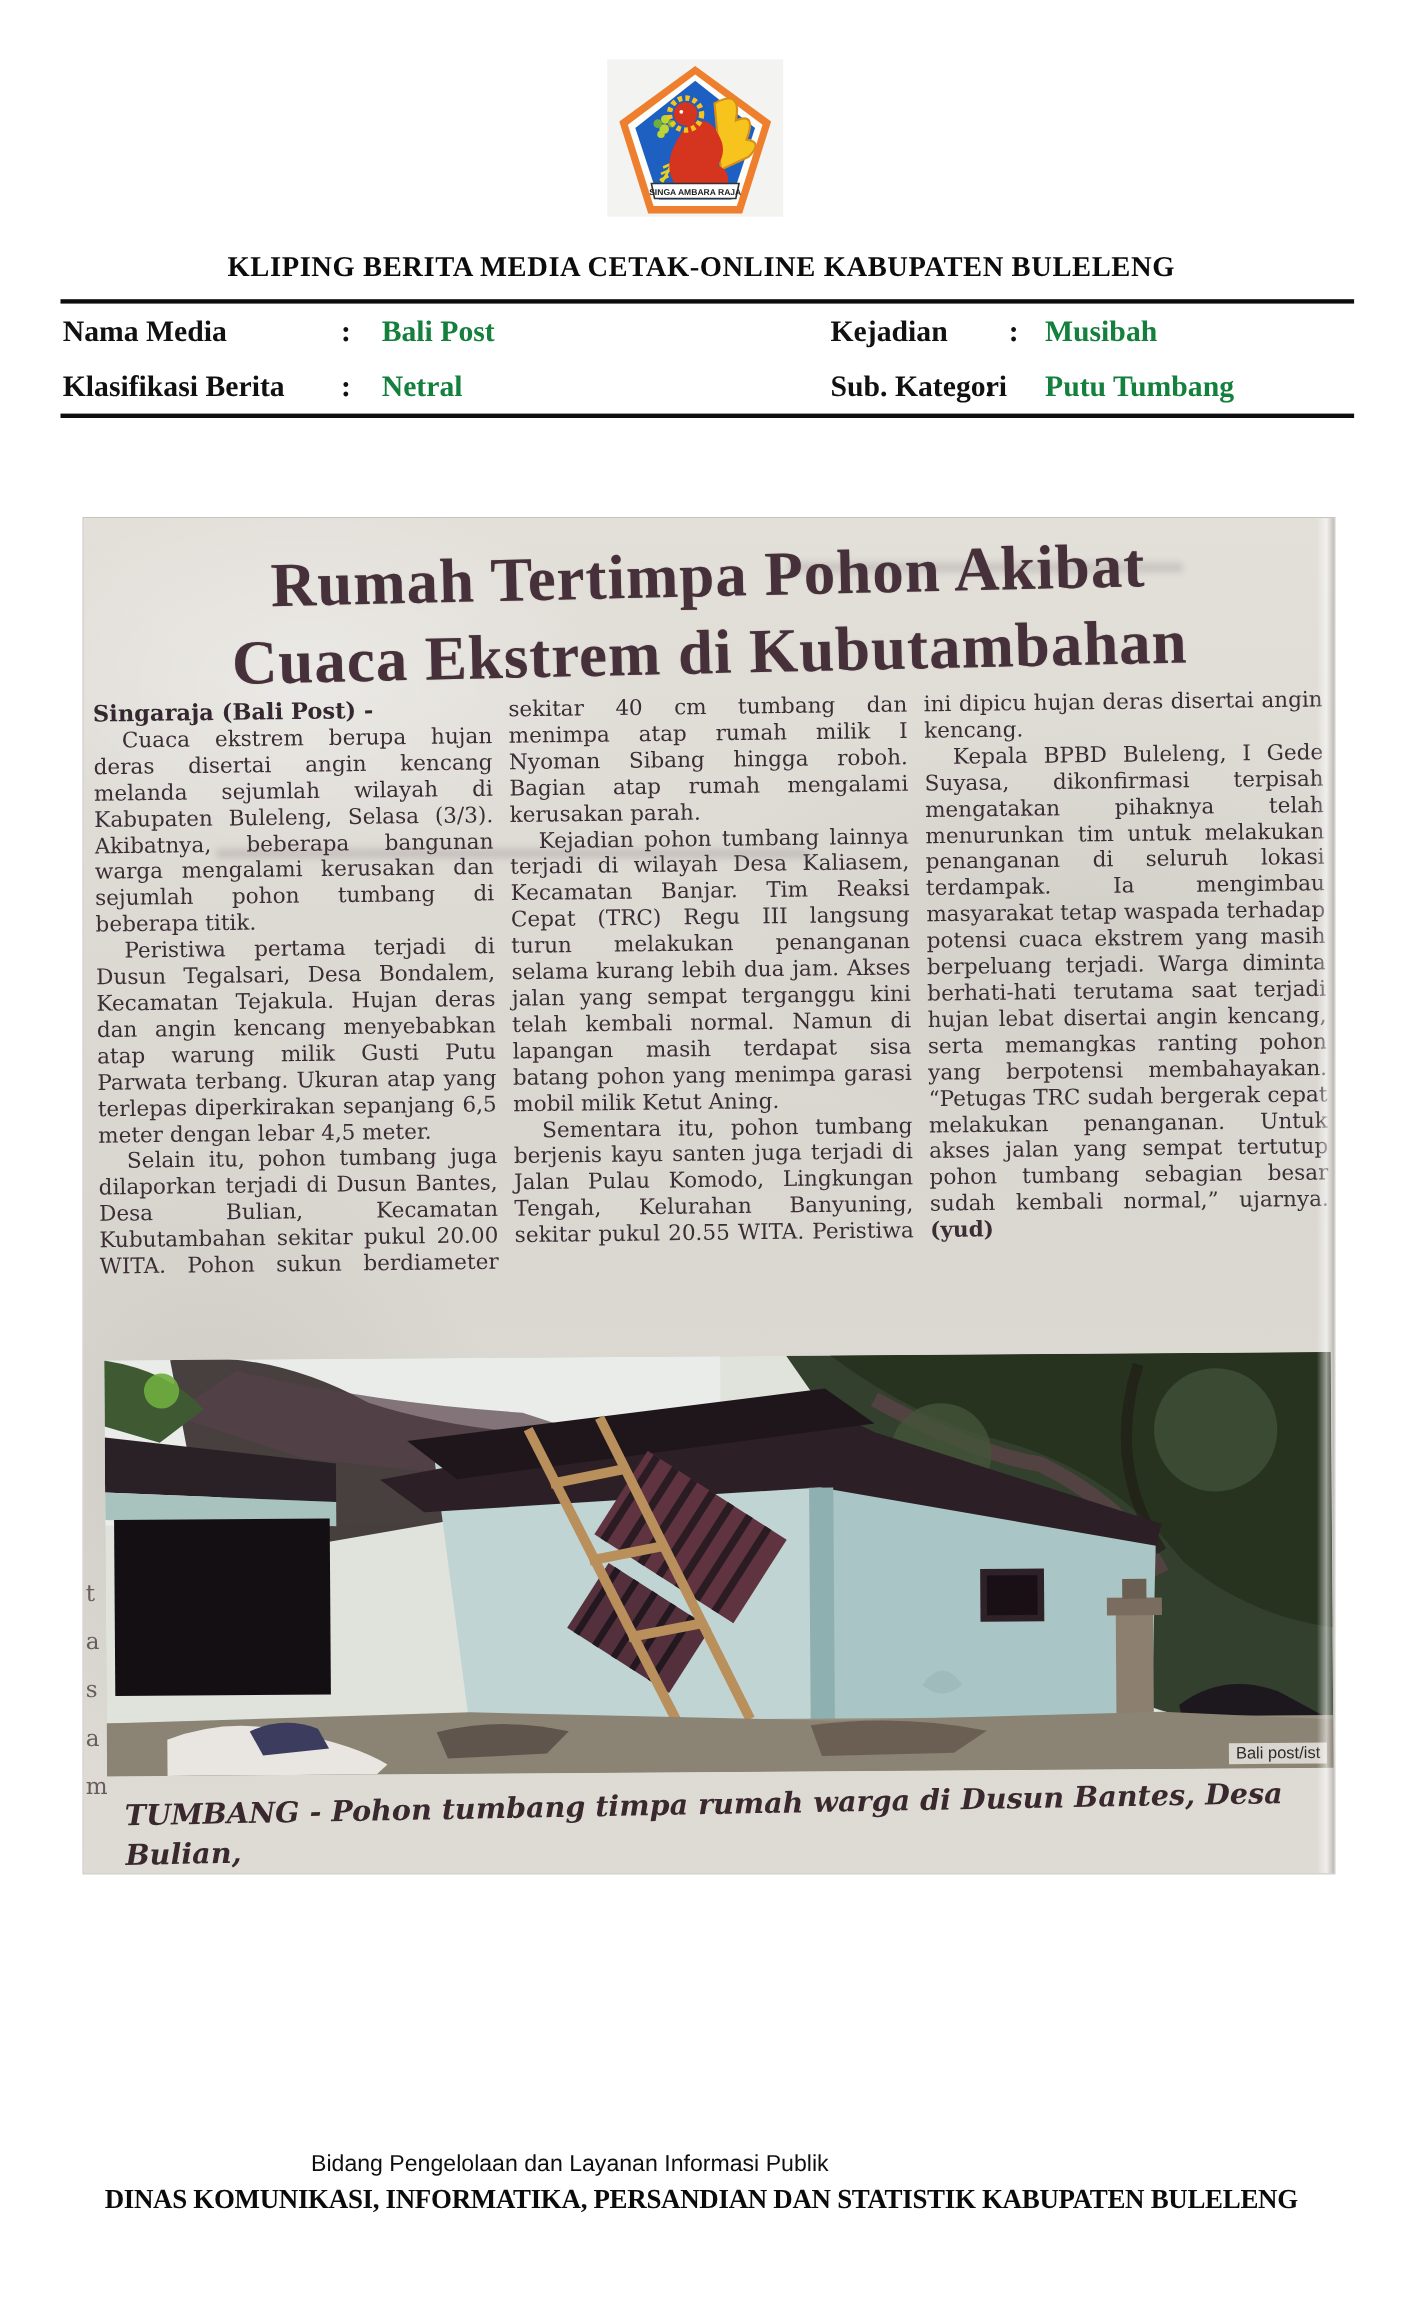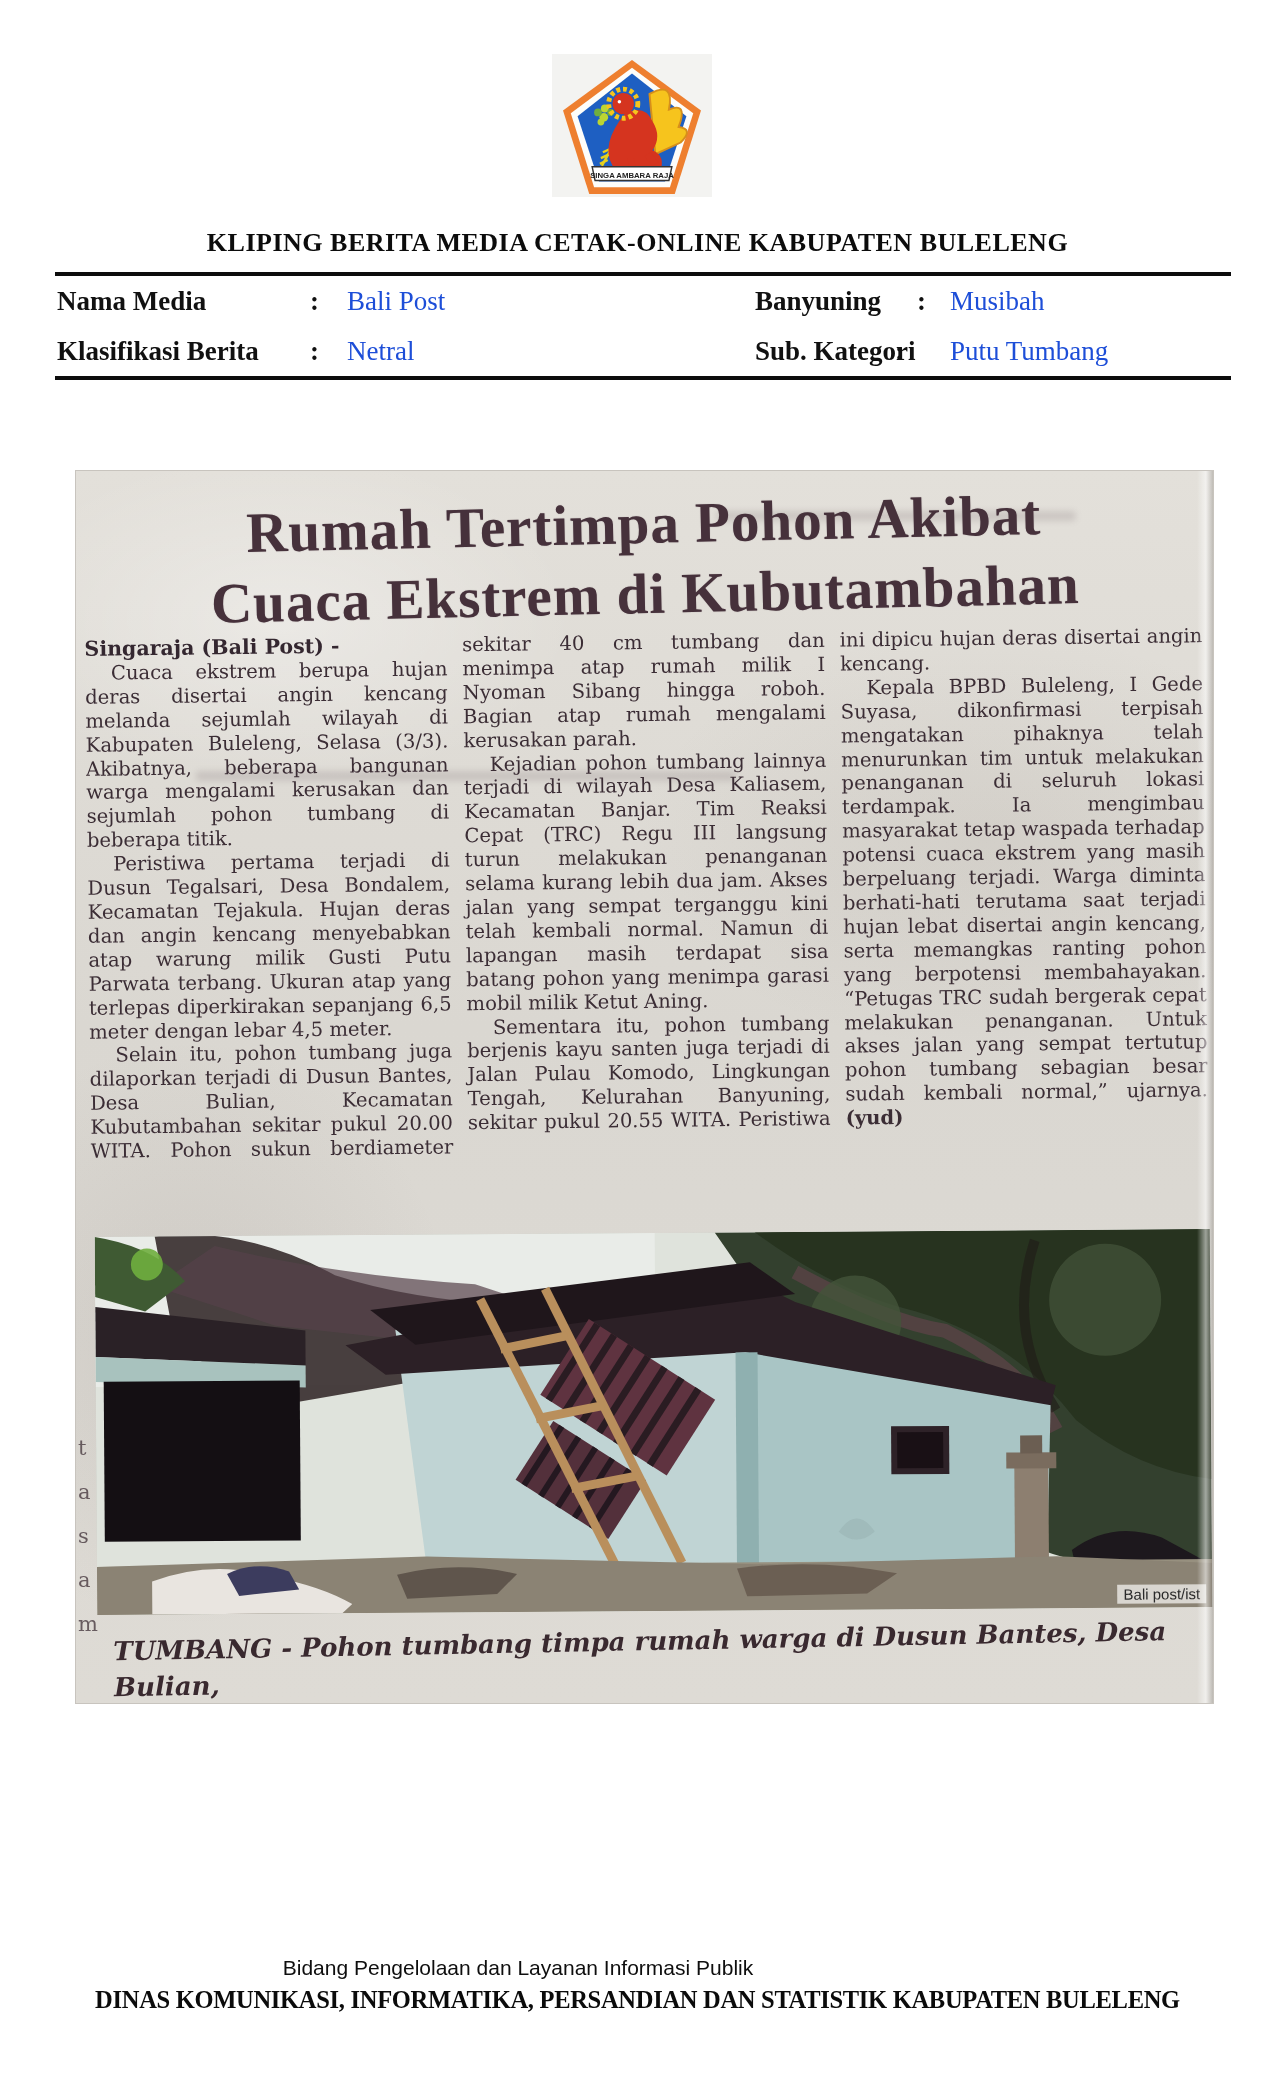--- a/index.html
+++ b/index.html
@@ -12,21 +12,21 @@
   .doc-title{position:absolute;left:0;top:228px;width:1275px;text-align:center;
              font-size:26px;font-weight:bold;letter-spacing:.5px;color:#0c0c0c;}
 
   
   .meta{position:absolute;left:55px;top:272px;width:1176px;height:100px;
         border-top:4px solid #0d0d0d;border-bottom:4px solid #0d0d0d;}
   .meta-row{position:absolute;left:0;width:100%;height:34px;font-size:27px;}
   .meta-row.r1{top:10px;} .meta-row.r2{top:60px;}
   .meta-row .lab{position:absolute;font-weight:bold;white-space:nowrap;}
   .meta-row .col{position:absolute;font-weight:bold;}
-  .meta-row .val{position:absolute;font-weight:normal;white-space:nowrap;color:#1d4ed8;}
+  .meta-row .val{position:absolute;font-weight:bold;white-space:nowrap;color:#15803d;}
   .l-lab{left:2px;} .l-col{left:255px;} .l-val{left:292px;}
   .r-lab{left:700px;} .r-col{left:862px;} .r-val{left:895px;}
   .meta-row.r2 .r-col{left:840px;}
 
   
   .clipping{position:absolute;left:75px;top:470px;width:1137px;height:1232px;
             background:
               radial-gradient(420px 240px at 18% 12%, rgba(255,255,255,.35), rgba(255,255,255,0) 70%),
               radial-gradient(500px 300px at 80% 30%, rgba(120,110,100,.10), rgba(120,110,100,0) 70%),
               radial-gradient(380px 420px at 10% 70%, rgba(110,100,95,.12), rgba(110,100,95,0) 70%),
@@ -114,21 +114,21 @@
     </svg>
   </div>
 
   <div class="doc-title">KLIPING BERITA MEDIA CETAK-ONLINE KABUPATEN BULELENG</div>
 
   <div class="meta">
     <div class="meta-row r1">
       <span class="lab l-lab">Nama Media</span>
       <span class="col l-col">:</span>
       <span class="val l-val">Bali Post</span>
-      <span class="lab r-lab">Banyuning</span>
+      <span class="lab r-lab">Kejadian</span>
       <span class="col r-col">:</span>
       <span class="val r-val">Musibah</span>
     </div>
     <div class="meta-row r2">
       <span class="lab l-lab">Klasifikasi Berita</span>
       <span class="col l-col">:</span>
       <span class="val l-val">Netral</span>
       <span class="lab r-lab">Sub. Kategori</span>
       <span class="col r-col">:</span>
       <span class="val r-val">Putu Tumbang</span>

